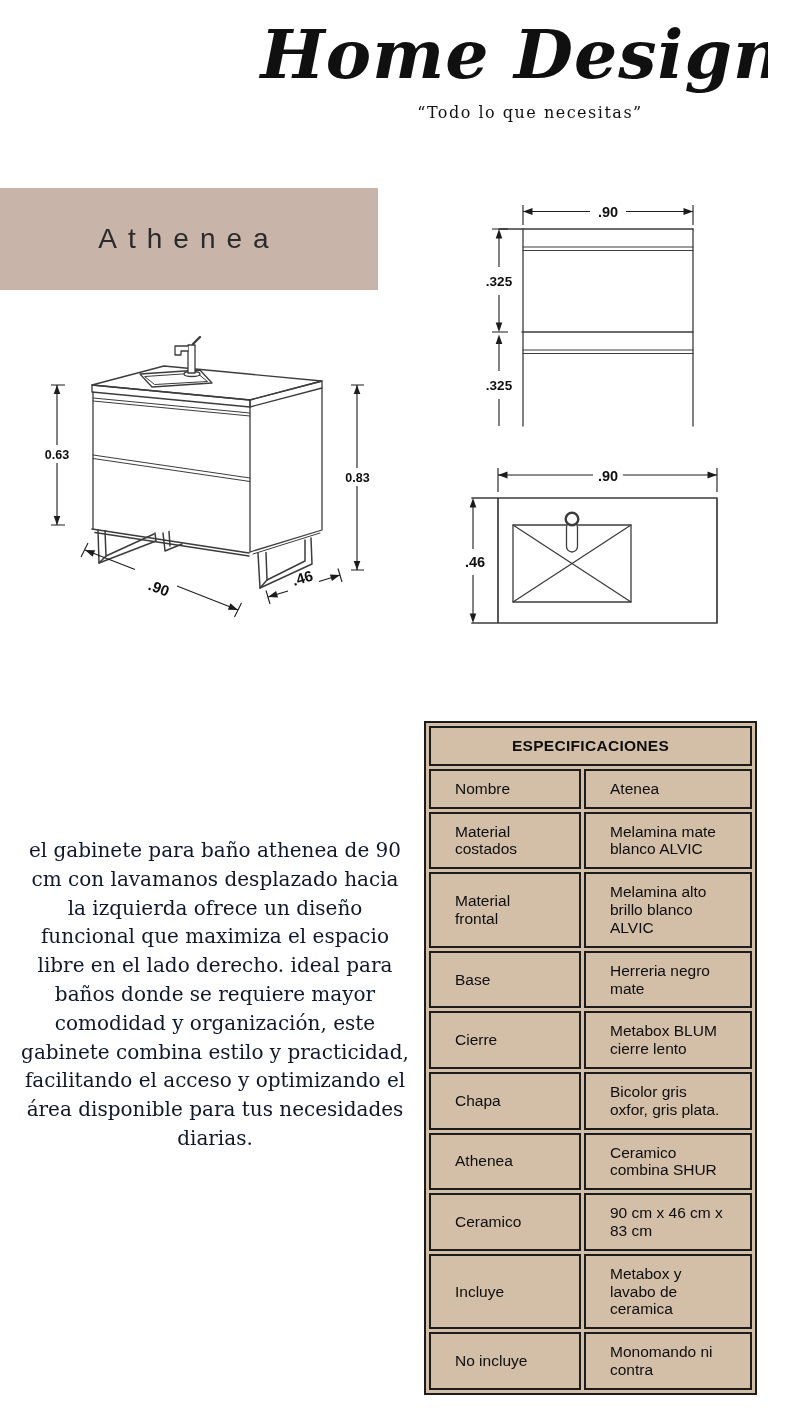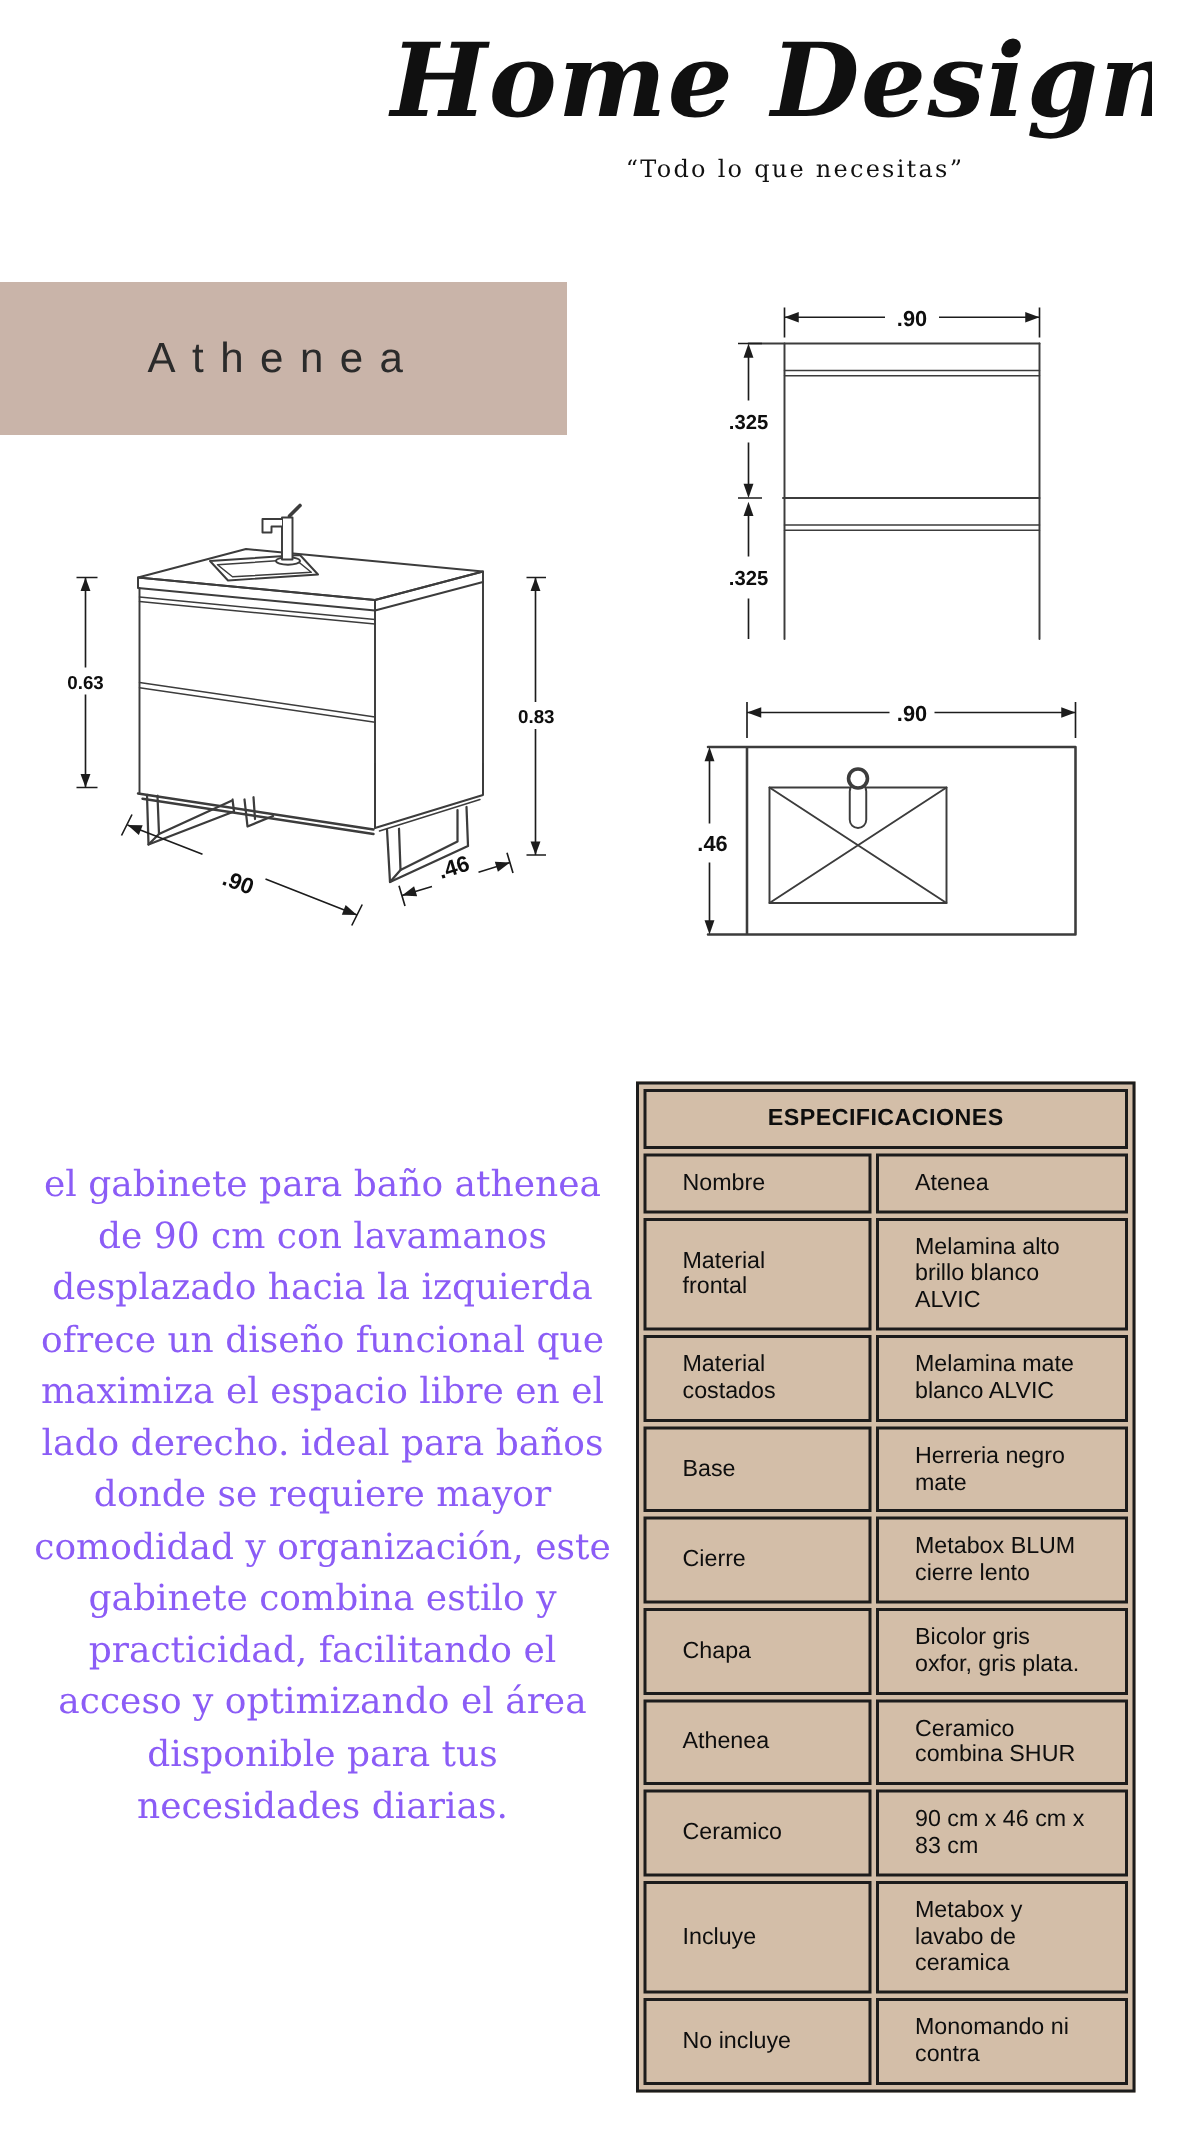--- a/index.html
+++ b/index.html
@@ -27,22 +27,22 @@
   svg{display:block;}
   .dline{stroke:#3c3c3c;stroke-width:1.3;fill:none;stroke-linejoin:round;stroke-linecap:round;}
   .thin{stroke-width:1;}
   .thick{stroke-width:1.7;}
   .dim{stroke:#1c1c1c;stroke-width:1.1;fill:none;}
   .arw{fill:#1c1c1c;stroke:none;}
   .dimtxt{font-family:"Liberation Sans",sans-serif;font-weight:bold;fill:#0e0e0e;}
   .lblbg{fill:#ffffff;stroke:none;}
 
   
-  .description{position:absolute;left:20px;top:772px;width:390px;text-align:center;
-               font-family:"DejaVu Serif",serif;font-size:24px;line-height:1.44;color:#8b5cf6;}
+  .description{position:absolute;left:20px;top:836px;width:390px;text-align:center;
+               font-family:"DejaVu Serif",serif;font-size:20px;line-height:1.44;color:#0f172a;}
 
   
   table.specs{position:absolute;left:424px;top:721px;width:333px;border-collapse:separate;
               border-spacing:3px;background:#d3bea8;border:2px solid #1c1c1c;}
   table.specs td{border:2px solid #1c1c1c;background:#d3bea8;color:#0e0e0e;
                  font-family:"Liberation Sans",sans-serif;font-size:15.5px;line-height:1.15;
                  padding:9px 24px;vertical-align:middle;}
   td.t-title{font-weight:bold;text-align:center;font-size:16px;padding:7px 4px;letter-spacing:0.3px;}
   td.t-head{font-weight:normal;font-size:16px;padding:9px 4px;}
   td.t-name{width:100px;}
@@ -185,28 +185,28 @@
   <table class="specs">
     <tbody>
       <tr>
         <td colspan="2" class="t-title">ESPECIFICACIONES</td>
       </tr>
       <tr>
         <td class="t-head t-name">Nombre</td>
         <td class="t-head">Atenea</td>
       </tr>
       <tr>
+        <td class="t-name">Material costados</td>
+        <td>Melamina mate blanco ALVIC</td>
+      </tr>
+      <tr>
         <td class="t-name">Material frontal</td>
         <td>Melamina alto brillo blanco ALVIC</td>
       </tr>
       <tr>
-        <td class="t-name">Material costados</td>
-        <td>Melamina mate blanco ALVIC</td>
-      </tr>
-      <tr>
         <td class="t-name">Base</td>
         <td>Herreria negro mate</td>
       </tr>
       <tr>
         <td class="t-name">Cierre</td>
         <td>Metabox BLUM cierre lento</td>
       </tr>
       <tr>
         <td class="t-name">Chapa</td>
         <td>Bicolor gris oxfor, gris plata.</td>

